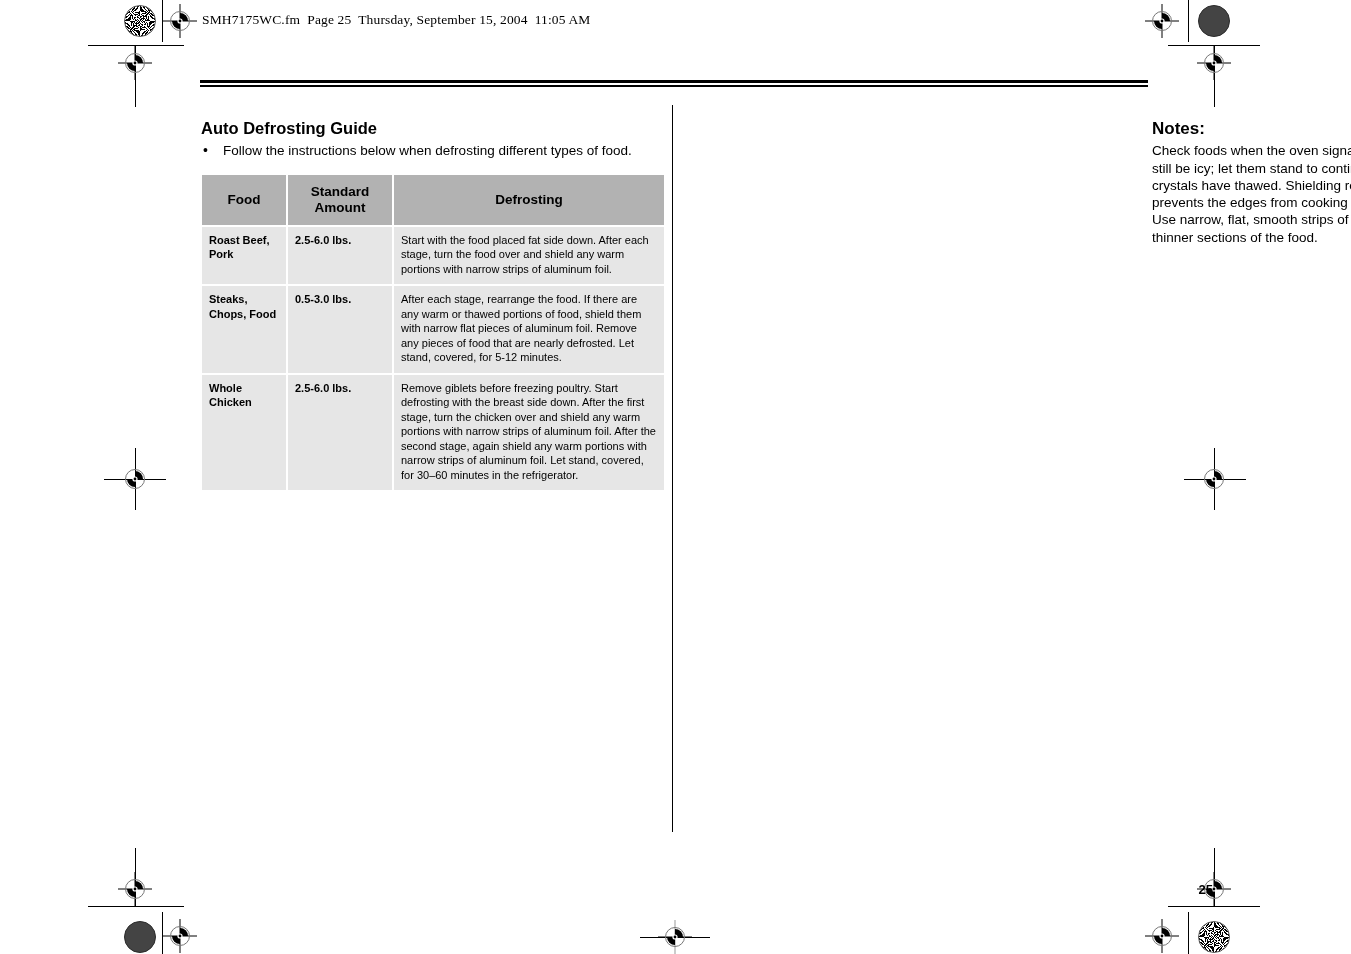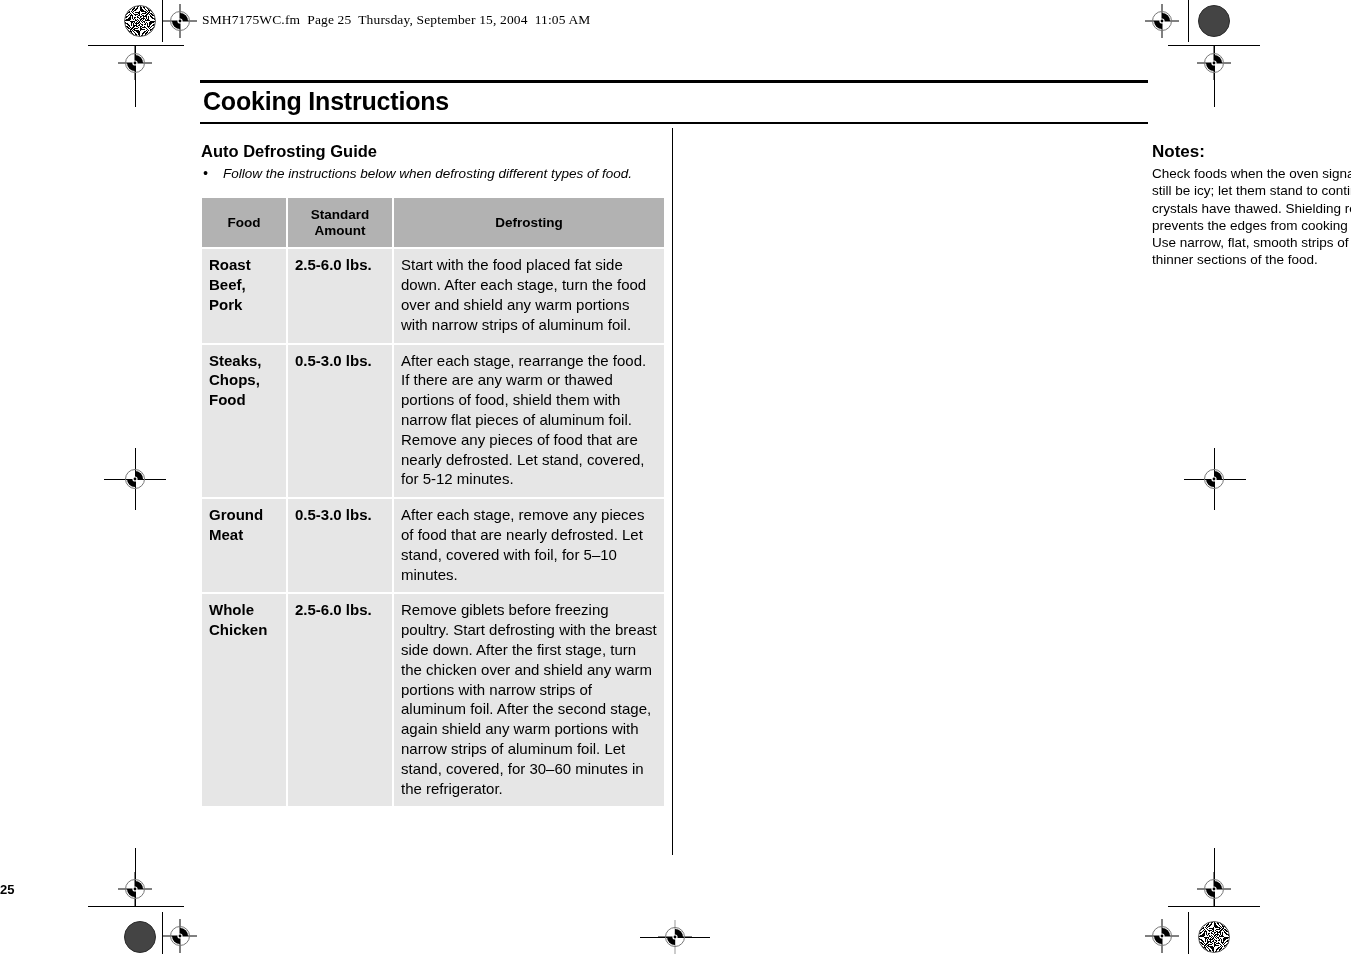--- a/index.html
+++ b/index.html
@@ -87,21 +87,21 @@
     font-size: 25px;
     font-weight: bold;
     margin: 0;
     padding: 4px 0 4px 3px;
     line-height: 1.15;
     letter-spacing: -0.2px;
   }
 
   .columns {
     position: relative;
-    margin-top: 18px;
+    margin-top: 32px;
     display: flex;
     justify-content: space-between;
   }
   .col-left {
     width: 465px;
     position: relative;
   }
   .col-divider {
     position: absolute;
     left: 472px;
@@ -120,21 +120,20 @@
     font-size: 16.5px;
     font-weight: bold;
     margin: 0 0 3px 1px;
     line-height: 1.2;
   }
 
   ul.bullets {
     margin: 0;
     padding: 0;
     list-style: none;
-    font-style: italic;
   }
   ul.bullets li {
     font-size: 13.5px;
     line-height: 1.3;
     padding-left: 23px;
     position: relative;
     margin-bottom: 2px;
   }
   ul.bullets li::before {
     content: "\2022";
@@ -156,21 +155,21 @@
     background: #b2b2b2;
     font-size: 13.5px;
     font-weight: bold;
     text-align: center;
     vertical-align: middle;
     padding: 9px 4px;
     line-height: 1.16;
   }
   table.guide td {
     background: #e6e6e6;
-    font-size: 15px;
+    font-size: 11px;
     vertical-align: top;
     padding: 6px 7px 8px 7px;
     line-height: 1.32;
   }
   table.guide td.food {
     font-weight: bold;
   }
   table.guide td.amount {
     font-weight: bold;
     white-space: nowrap;
@@ -192,21 +191,21 @@
     line-height: 1.28;
     width: 460px;
   }
 
   
   .folio {
     position: absolute;
     left: 0;
     top: 882px;
     width: 1213px;
-    text-align: left;
+    text-align: right;
     font-size: 13px;
     font-weight: bold;
   }
 </style>
 </head>
 <body>
 
 <div class="printmarks">
 
   <div class="trimline trim-h" style="left:88px;  top:45px;  width:96px;"></div>
@@ -362,21 +361,20 @@
   <div class="densitycircle dc-solid" style="left:1198px;top:5px;"></div>
   <div class="densitycircle dc-solid" style="left:124px; top:921px;"></div>
   <div class="densitycircle dc-star" style="left:1198px;top:921px;"></div>
 </div>
 
 <div class="doc-header">SMH7175WC.fm  Page 25  Thursday, September 15, 2004  11:05 AM</div>
 
 <div class="page">
 
   <div class="title-rule-top"></div>
-  <h1 class="page-title">Cooking Instructions</h1>
   <div class="title-rule-bottom"></div>
 
   <div class="columns">
 
     <div class="col-divider"></div>
 
     <div class="col-left">
 
       <h2 class="section-heading">Auto Defrosting Guide</h2>
 
@@ -402,25 +400,20 @@
             <td class="food">Roast Beef, Pork</td>
             <td class="amount">2.5-6.0 lbs.</td>
             <td class="proc">Start with the food placed fat side down. After each stage, turn the food over and shield any warm portions with narrow strips of aluminum foil.</td>
           </tr>
           <tr>
             <td class="food">Steaks, Chops, Food</td>
             <td class="amount">0.5-3.0 lbs.</td>
             <td class="proc">After each stage, rearrange the food. If there are any warm or thawed portions of food, shield them with narrow flat pieces of aluminum foil. Remove any pieces of food that are nearly defrosted. Let stand, covered, for 5-12 minutes.</td>
           </tr>
           <tr>
-            <td class="food">Ground Meat</td>
-            <td class="amount">0.5-3.0 lbs.</td>
-            <td class="proc">After each stage, remove any pieces of food that are nearly defrosted. Let stand, covered with foil, for 5–10 minutes.</td>
-          </tr>
-          <tr>
             <td class="food">Whole Chicken</td>
             <td class="amount">2.5-6.0 lbs.</td>
             <td class="proc">Remove giblets before freezing poultry. Start defrosting with the breast side down. After the first stage, turn the chicken over and shield any warm portions with narrow strips of aluminum foil. After the second stage, again shield any warm portions with narrow strips of aluminum foil. Let stand, covered, for 30–60 minutes in the refrigerator.</td>
           </tr>
         </tbody>
       </table>
     </div>
 
     <div class="col-right">
       <h2 class="notes-heading">Notes:</h2>

